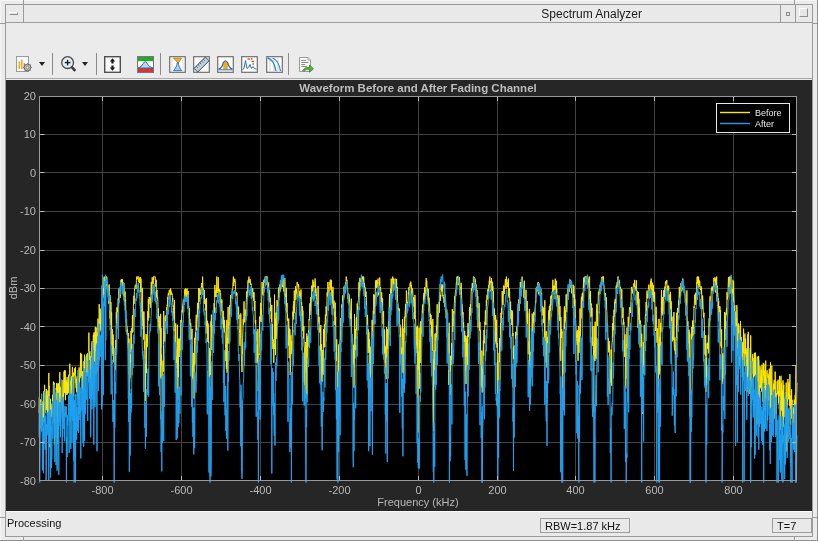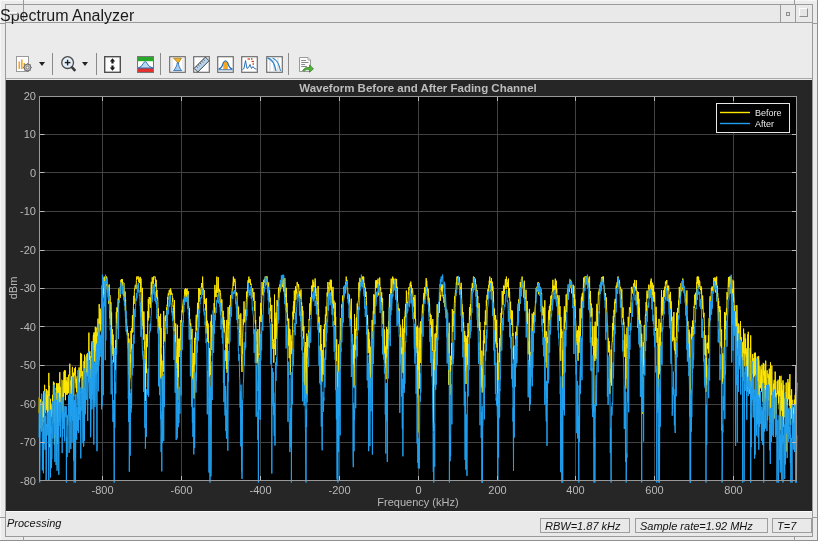--- a/index.html
+++ b/index.html
@@ -1,37 +1,37 @@
 <!DOCTYPE html>
 <html><head><meta charset="utf-8"><style>
 *{margin:0;padding:0;box-sizing:border-box}
 html,body{width:818px;height:541px;overflow:hidden;background:#e9e9e9;
   font-family:"Liberation Sans",sans-serif;-webkit-font-smoothing:antialiased;}
 #win{position:absolute;left:0;top:0;width:818px;height:541px;background:#ebebeb;}
 
 .fr{position:absolute;background:#9a9a9a;z-index:6;}
 
 #tbar{position:absolute;left:5px;top:4px;width:808px;height:19px;background:#e9e9e9;z-index:1;}
-#ttxt{position:absolute;left:0;top:6.5px;width:642px;text-align:left;font-size:16px;color:#1a1a1a;z-index:7;}
+#ttxt{position:absolute;left:0;top:6.5px;width:642px;text-align:right;font-size:12px;color:#1a1a1a;z-index:7;}
 
 #menus{position:absolute;left:6px;top:23px;width:806px;height:26px;background:#ebebeb;font-size:12.5px;color:#000;}
 .mi{position:absolute;top:6px;}
 .ul{text-decoration:underline;}
 
 #tool{position:absolute;left:6px;top:49px;width:806px;height:30px;background:#ebebeb;
   border-bottom:1px solid #a8a8a8;}
 .sep{position:absolute;top:4px;height:22px;width:1px;background:#8a8a8a;}
 .ticon{position:absolute;}
 .darr{position:absolute;top:13px;width:0;height:0;border-left:3.5px solid transparent;
   border-right:3.5px solid transparent;border-top:4px solid #222;}
 
 #panel{position:absolute;left:6px;top:80px;width:806px;height:431px;background:#262626;}
 
 #status{position:absolute;left:6px;top:511px;width:806px;height:25px;background:#e9e9e9;
-  border-top:1px solid #fafafa;font-size:11.5px;color:#111;font-style:italic;}
+  border-top:1px solid #fafafa;font-size:11.5px;color:#111;}
 .sbox{position:absolute;top:6px;height:15px;border:1px solid #9d9d9d;font-size:11px;
   padding:1px 4px 0 4px;background:#e9e9e9;white-space:nowrap;}
 svg{position:absolute;left:0;top:0;}
 .tick{font-family:"Liberation Sans",sans-serif;font-size:11px;fill:#b9b9b9;}
 </style></head>
 <body>
 <div id="win">
 
   <div class="fr" style="left:0;top:0;width:818px;height:1px;background:#f6f6f6"></div>
   <div class="fr" style="left:0;top:0;width:1px;height:541px;background:#f6f6f6"></div>
@@ -246,16 +246,15 @@
       <line x1="720" y1="112.5" x2="750" y2="112.5" stroke="#ffe800" stroke-width="1.4"></line>
       <line x1="720" y1="123.5" x2="750" y2="123.5" stroke="#20a0f0" stroke-width="1.4"></line>
       <text x="755" y="115.5" font-size="9" fill="#e8e8e8" font-family="Liberation Sans,sans-serif">Before</text>
       <text x="755" y="126.5" font-size="9" fill="#e8e8e8" font-family="Liberation Sans,sans-serif">After</text>
     </g>
   </svg>
 
   <div id="status">
     <span style="position:absolute;left:1px;top:5px;font-size:11px">Processing</span>
     <span class="sbox" style="left:534px;width:90px">RBW=1.87 kHz</span>
-    <span class="sbox" style="left:629px;width:133px">Sample rate=1.92 MHz</span>
     <span class="sbox" style="left:766px;width:40px">T=7</span>
   </div>
 </div>
 
 </body></html>

